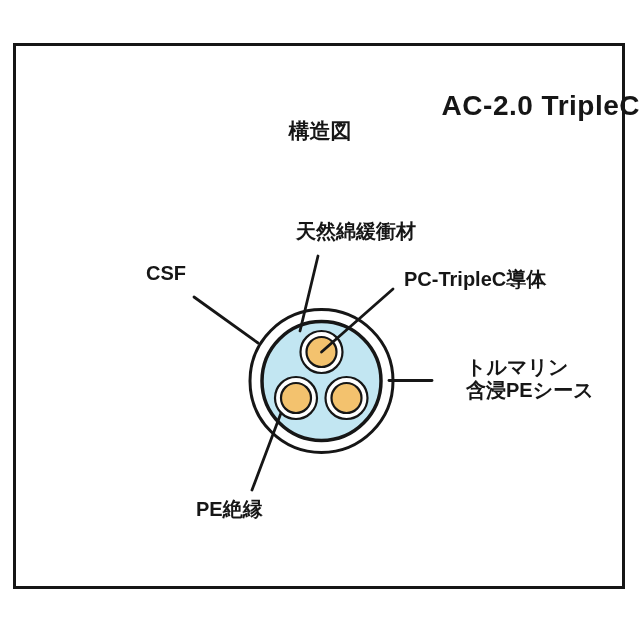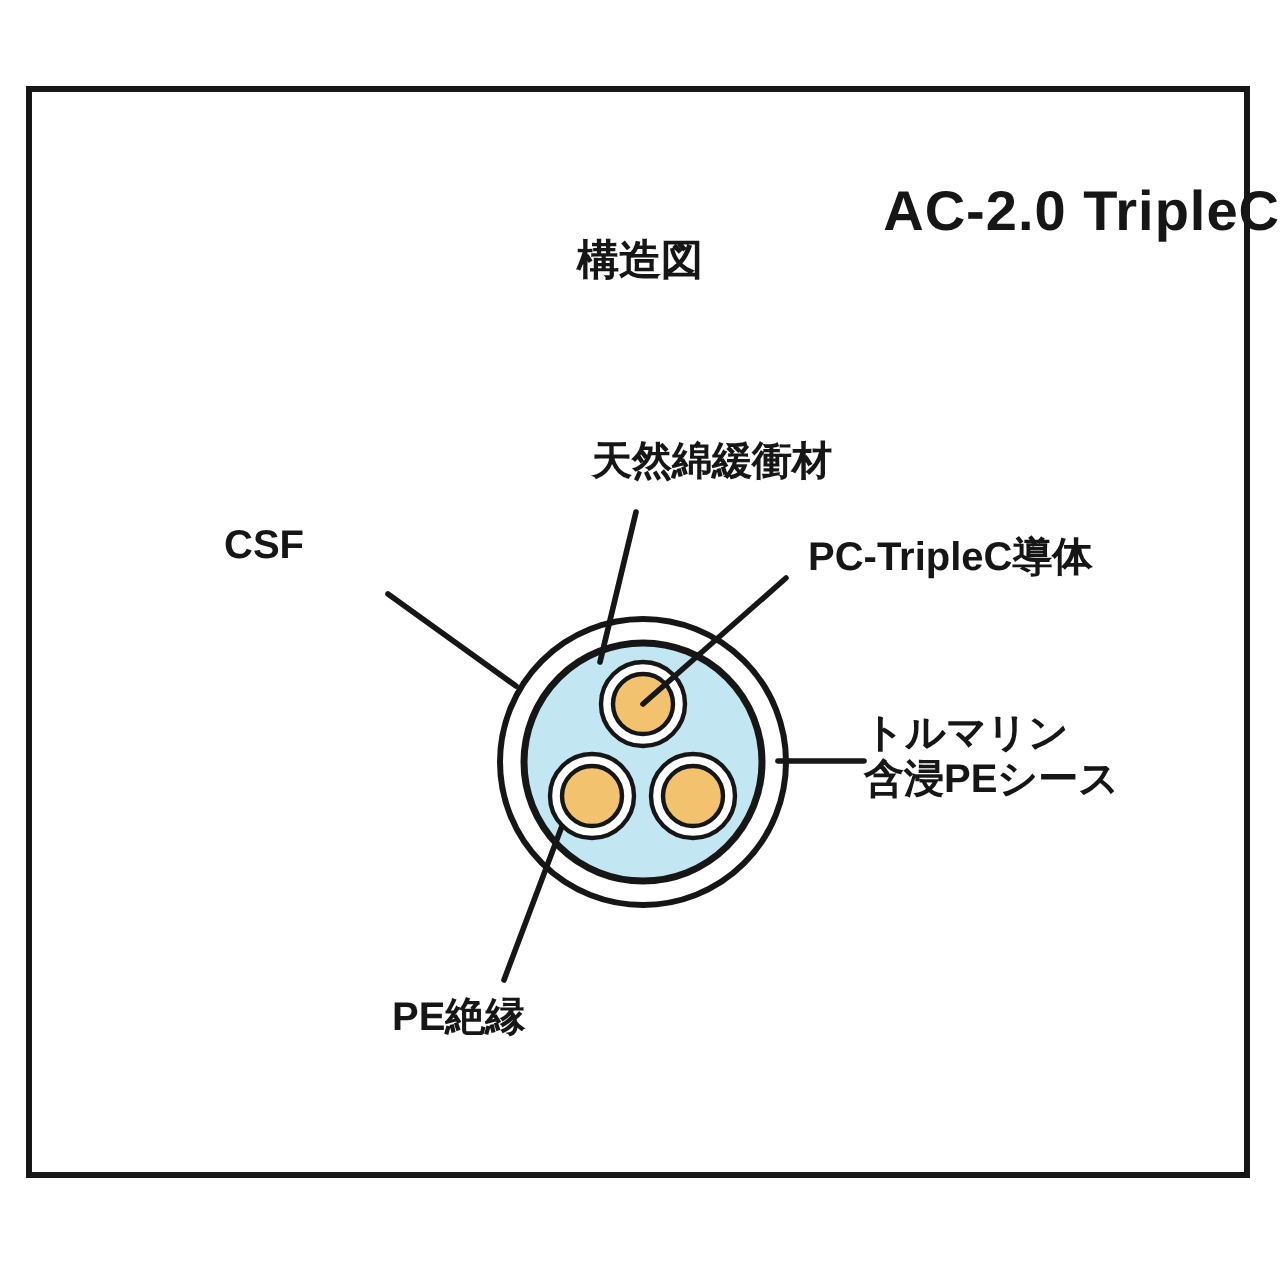--- a/index.html
+++ b/index.html
@@ -53,21 +53,21 @@
     text-align: center;
     font-size: 21px;
     font-weight: 700;
     line-height: 1;
   }
   .label-cotton     { left: 272px; top: 221px; font-size: 20px; margin-left: 24px; }
   .label-csf        { left: 112px; top: 263px; font-size: 20px; line-height: 21px; }
   .label-conductor  { left: 404px; top: 269px; font-size: 20px; }
   .label-sheath     { left: 432px; top: 356px; font-size: 20px; line-height: 23px; }
   .label-insulation { left: 196px; top: 499px; font-size: 20px; }
-  .lbl-line { display: block; }
+  .lbl-line { display: block; margin-left: 34px; }
 </style>
 </head>
 <body>
 
 <div class="canvas">
 
   <div class="frame"></div>
 
   <div class="label title">AC-2.0 TripleC</div>
   <div class="label subtitle">構造図</div>

